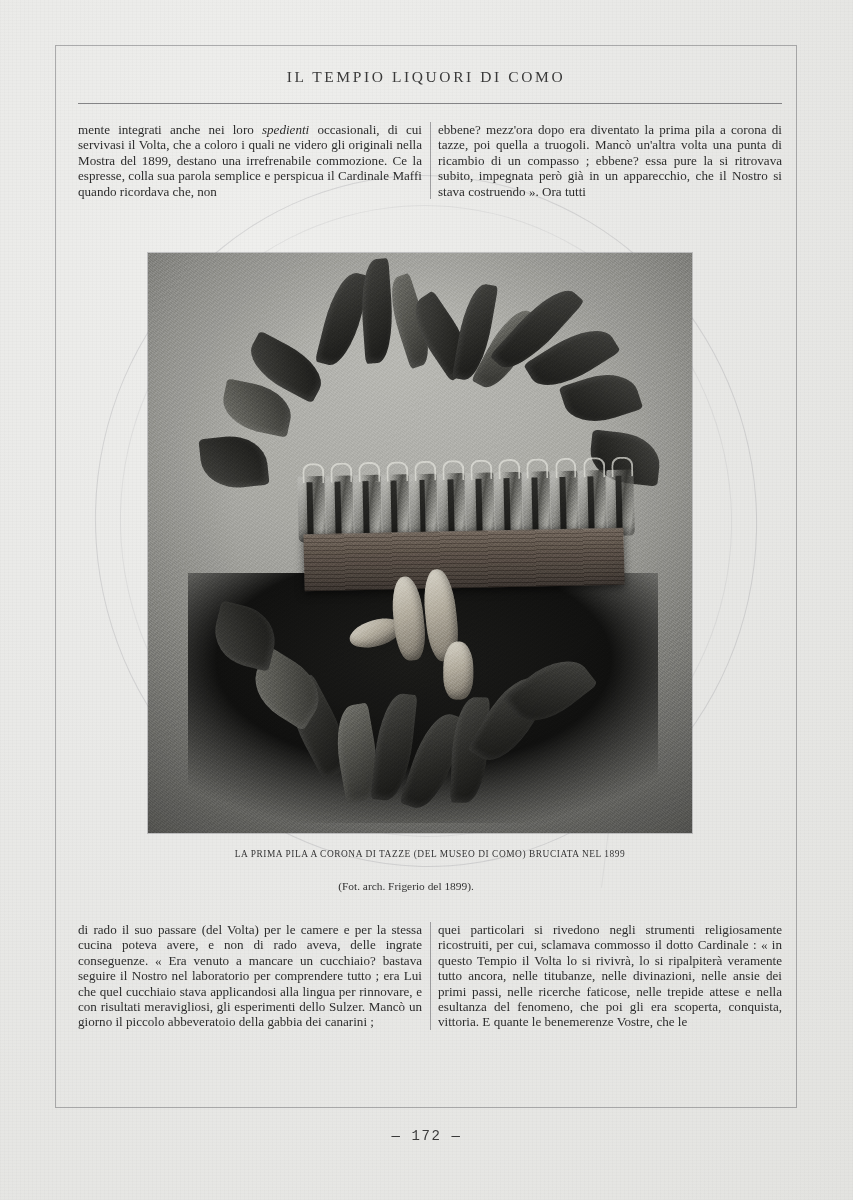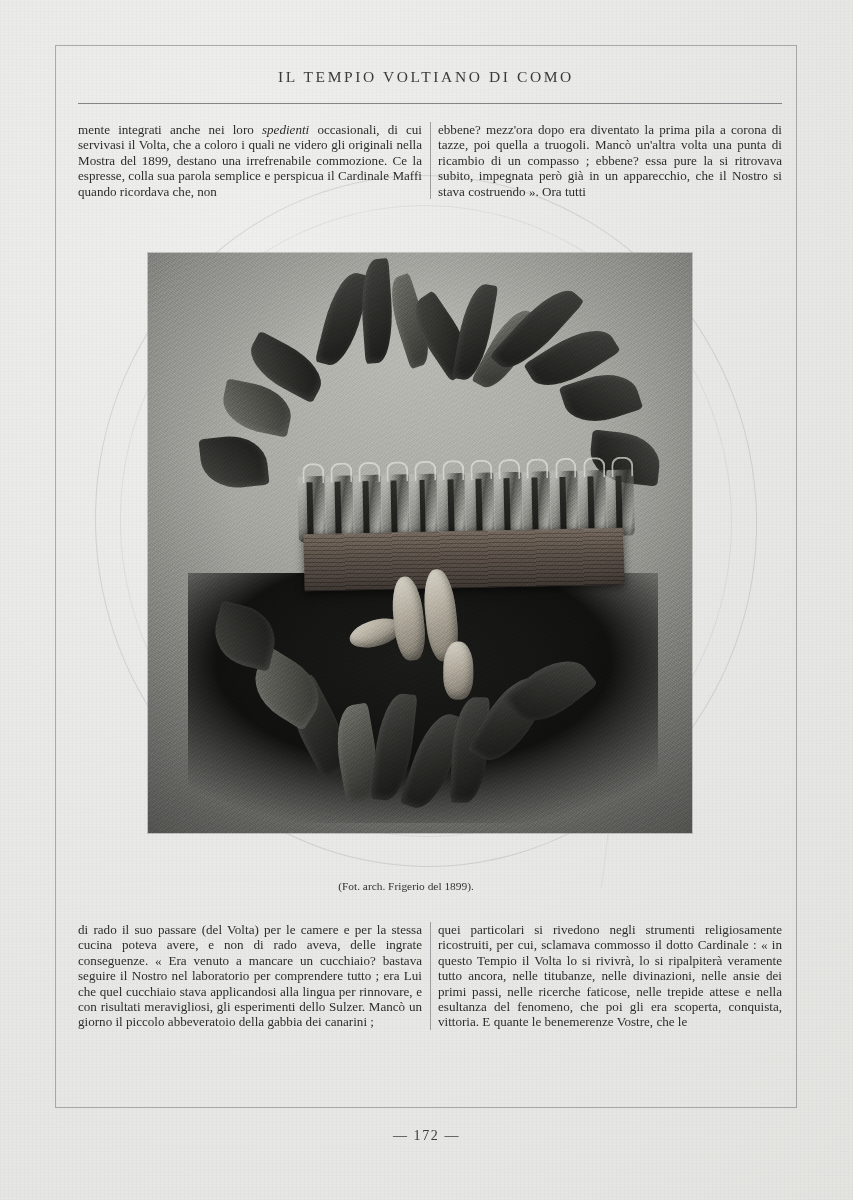--- a/index.html
+++ b/index.html
@@ -205,21 +205,21 @@
     box-sizing:border-box;
     font-family:"Liberation Serif",serif;
   }
   
   #folio{
     position:absolute;left:0;top:1128px;width:853px;
     text-align:center;
     font-size:14px;
     letter-spacing:1.6px;
     color:#3a3a3a;
-    font-family:Liberation Serif, serif;
+    font-family:Liberation Mono, monospace;
   }
   
   .crease{position:absolute;background:rgba(120,120,128,0.10);pointer-events:none;}
 </style>
 </head>
 <body>
 
 <div id="page-surface"></div>
 <div id="paper-grain"></div>
 
@@ -229,21 +229,21 @@
 <div class="crease" style="left:640px;top:250px;width:1px;height:640px;transform:rotate(7deg);"></div>
 <div class="crease" style="left:200px;top:255px;width:1px;height:120px;transform:rotate(-38deg);"></div>
 
 <div id="watermark">
   <span class="wm1">Laboratorio</span>
   <span class="wm2">Scuola Normale Superiore</span>
 </div>
 
 <div id="frame"></div>
 
-<div id="running-head">IL TEMPIO VOLTIANO DI COMO</div>
+<div id="running-head">IL TEMPIO LIQUORI DI COMO</div>
 <div id="head-rule"></div>
 
 <div class="cols" id="cols-top">
   <div class="col">
     <p>mente integrati anche nei loro <em>spedienti</em> occasionali, di cui servivasi il Volta, che a coloro i quali ne videro gli originali nella Mostra del 1899, destano una irrefrenabile commozione. Ce la espresse, colla sua parola semplice e perspicua il Cardinale Maffi quando ricordava che, non</p>
   </div>
   <div class="gutter">
       <div class="rule"></div>
     </div>
   <div class="col">
@@ -304,20 +304,21 @@
   <div class="leaf lt" style="left:112px;top:400px;width:54px;height:72px;transform:rotate(-58deg);"></div>
   <div class="leaf" style="left:340px;top:418px;width:44px;height:96px;transform:rotate(30deg);"></div>
   <div class="leaf" style="left:378px;top:396px;width:48px;height:84px;transform:rotate(52deg);"></div>
   <div class="leaf" style="left:68px;top:352px;width:58px;height:62px;transform:rotate(-76deg);"></div>
 
   <div id="photo-vig"></div>
   <div id="photo-grain"></div>
 </div>
 
 <div id="caption">
+  <span class="ln">LA PRIMA PILA A CORONA DI TAZZE (DEL MUSEO DI COMO) BRUCIATA NEL 1899</span>
 </div>
 <div id="photo-credit">(Fot. arch. Frigerio del 1899).</div>
 
 <div class="cols" id="cols-bottom">
   <div class="col">
     <p>di rado il suo passare (del Volta) per le camere e per la stessa cucina poteva avere, e non di rado aveva, delle ingrate conseguenze. « Era venuto a mancare un cucchiaio? bastava seguire il Nostro nel laboratorio per comprendere tutto ; era Lui che quel cucchiaio stava applicandosi alla lingua per rinnovare, e con risultati meravigliosi, gli esperimenti dello Sulzer. Mancò un giorno il piccolo abbeveratoio della gabbia dei canarini ;</p>
   </div>
   <div class="gutter">
       <div class="rule"></div>
     </div>

